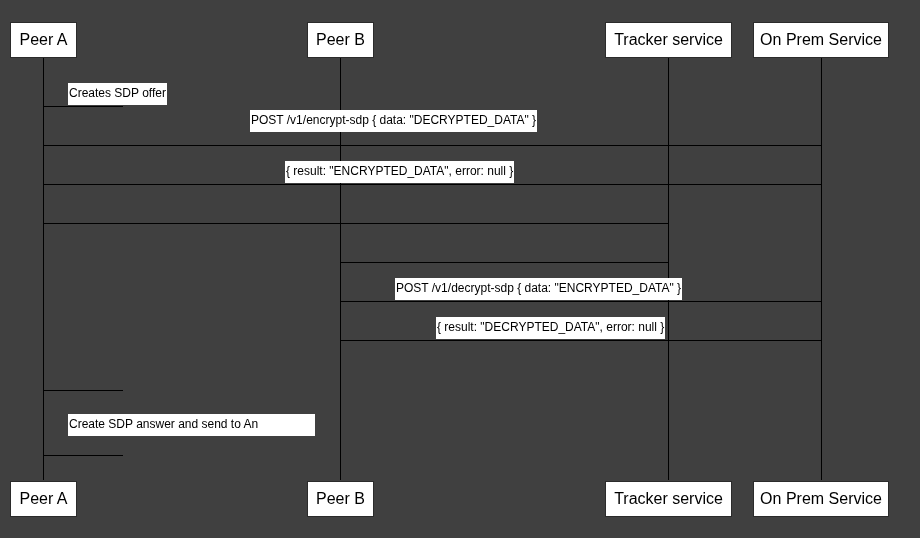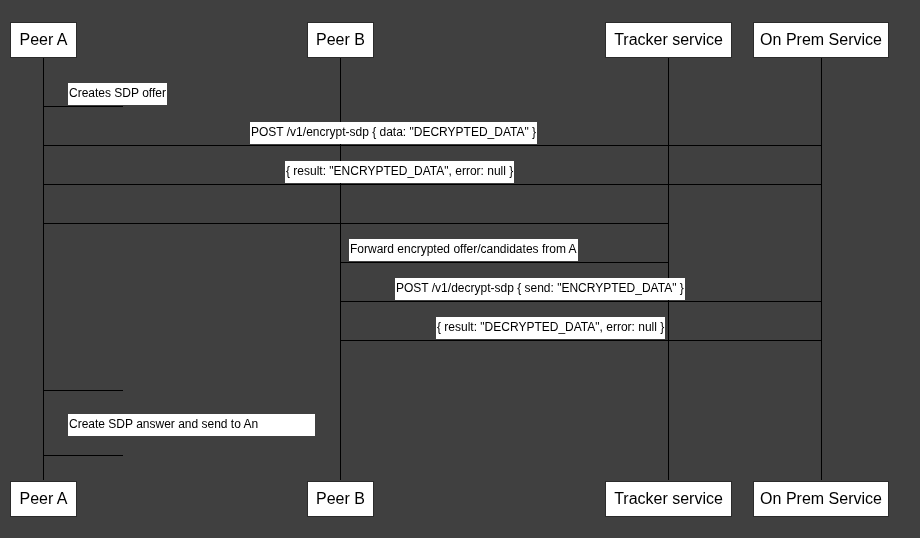--- a/index.html
+++ b/index.html
@@ -87,28 +87,27 @@
   <div class="msg-arrow" style="left:43px; top:184px; width:778px;"></div>
   <div class="msg-arrow" style="left:43px; top:223px; width:625px;"></div>
   <div class="msg-arrow" style="left:340px; top:262px; width:328px;"></div>
   <div class="msg-arrow" style="left:340px; top:301px; width:481px;"></div>
   <div class="msg-arrow" style="left:340px; top:340px; width:481px;"></div>
   <div class="msg-arrow" style="left:43px; top:390px; width:80px;"></div>
   <div class="msg-arrow" style="left:43px; top:455px; width:80px;"></div>
 
   <div class="msg-label" style="left:68px; top:83px;">Creates SDP offer</div>
 
-  <div class="msg-label" style="left:250px; top:122px;">POST /v1/encrypt-sdp { data: "DECRYPTED_DATA" }</div>
+  <div class="msg-label" style="left:250px; top:110px;">POST /v1/encrypt-sdp { data: "DECRYPTED_DATA" }</div>
 
   <div class="msg-label" style="left:285px; top:161px;">{ result: "ENCRYPTED_DATA", error: null }</div>
 
 
-  <div class="msg-label" style="left:349px; top:239px;">Forward encrypted offer/candidates from A</div>
 
-  <div class="msg-label" style="left:395px; top:278px;">POST /v1/decrypt-sdp { send: "ENCRYPTED_DATA" }</div>
+  <div class="msg-label" style="left:395px; top:278px;">POST /v1/decrypt-sdp { data: "ENCRYPTED_DATA" }</div>
 
   <div class="msg-label" style="left:436px; top:317px;">{ result: "DECRYPTED_DATA", error: null }</div>
 
 
   <div class="msg-label two-line" style="left:68px; top:414px; width:247px;">
     <span class="l1">Create SDP answer and send to An</span>
   </div>
 
   <div class="participant" style="left:10px; top:481px; width:67px;">Peer A</div>
   <div class="participant" style="left:307px; top:481px; width:67px;">Peer B</div>

